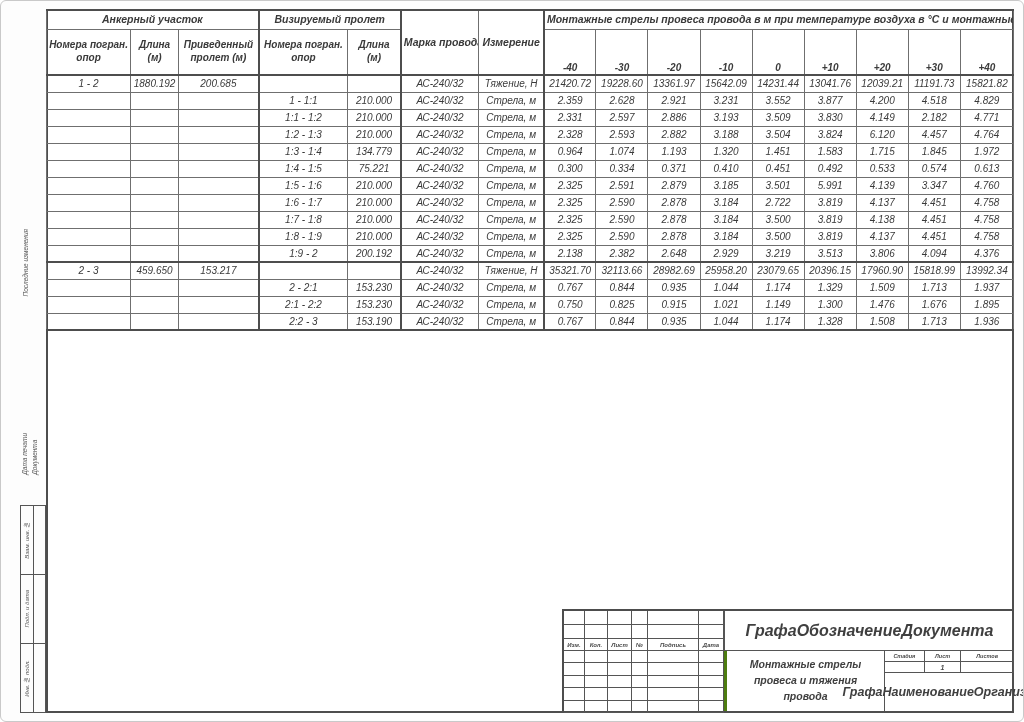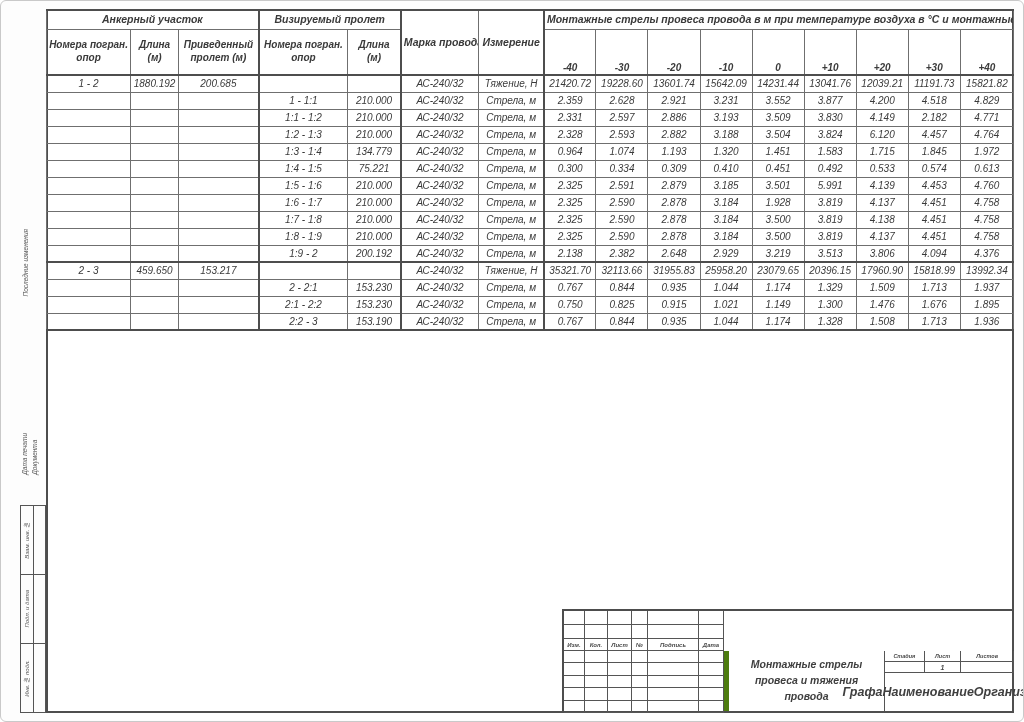--- a/index.html
+++ b/index.html
@@ -45,21 +45,21 @@
     font-size:6px; font-style:italic; font-weight:bold; color:#4a4a4a;
     overflow:hidden; white-space:nowrap; }
   .tb-doc {
     position:absolute; left:160px; top:0; width:290px; height:40px;
     border-left:1px solid #555; border-bottom:1px solid #555; box-sizing:border-box;
     display:flex; align-items:center; justify-content:center;
     font-size:16px; font-weight:bold; font-style:italic; color:#3f3f3f;
   }
   .tb-title {
     position:absolute; left:160px; top:40px; width:160px; height:60px;
-    border-left:5px solid #4d7c0f; box-sizing:border-box;
+    border-left:3px solid #4d7c0f; box-sizing:border-box;
     display:flex; align-items:center; justify-content:center; text-align:center;
     font-size:10.5px; font-weight:bold; font-style:italic; color:#3f3f3f;
     padding:0 8px; line-height:1.5;
   }
   .tb-right { position:absolute; left:320px; top:40px; width:130px; height:60px;
     border-left:1px solid #555; box-sizing:border-box; display:flex; flex-direction:column; }
   .tb-stagehdr, .tb-stageval { display:flex; height:11px; }
   .tb-stagehdr > div, .tb-stageval > div {
     border-right:1px solid #555; border-bottom:1px solid #555; box-sizing:border-box;
     display:flex; align-items:center; justify-content:center;
@@ -162,21 +162,21 @@
         <tr class="section">
           <td class="data">1 - 2</td>
           <td class="data">1880.192</td>
           <td class="data">200.685</td>
           <td class="data thickL"></td>
           <td class="data"></td>
           <td class="data thickL">АС-240/32</td>
           <td class="data">Тяжение, Н</td>
           <td class="data thickL">21420.72</td>
           <td class="data">19228.60</td>
-          <td class="data">13601.74</td>
+          <td class="data">13361.97</td>
           <td class="data">15642.09</td>
           <td class="data">14231.44</td>
           <td class="data">13041.76</td>
           <td class="data">12039.21</td>
           <td class="data">11191.73</td>
           <td class="data">15821.82</td>
         </tr>
         <tr>
           <td class="data"></td>
           <td class="data"></td>
@@ -252,21 +252,21 @@
         <tr>
           <td class="data"></td>
           <td class="data"></td>
           <td class="data"></td>
           <td class="data thickL">1:4 - 1:5</td>
           <td class="data">75.221</td>
           <td class="data thickL">АС-240/32</td>
           <td class="data">Стрела, м</td>
           <td class="data thickL">0.300</td>
           <td class="data">0.334</td>
-          <td class="data">0.309</td>
+          <td class="data">0.371</td>
           <td class="data">0.410</td>
           <td class="data">0.451</td>
           <td class="data">0.492</td>
           <td class="data">0.533</td>
           <td class="data">0.574</td>
           <td class="data">0.613</td>
         </tr>
         <tr>
           <td class="data"></td>
           <td class="data"></td>
@@ -275,36 +275,36 @@
           <td class="data">210.000</td>
           <td class="data thickL">АС-240/32</td>
           <td class="data">Стрела, м</td>
           <td class="data thickL">2.325</td>
           <td class="data">2.591</td>
           <td class="data">2.879</td>
           <td class="data">3.185</td>
           <td class="data">3.501</td>
           <td class="data">5.991</td>
           <td class="data">4.139</td>
-          <td class="data">4.453</td>
+          <td class="data">3.347</td>
           <td class="data">4.760</td>
         </tr>
         <tr>
           <td class="data"></td>
           <td class="data"></td>
           <td class="data"></td>
           <td class="data thickL">1:6 - 1:7</td>
           <td class="data">210.000</td>
           <td class="data thickL">АС-240/32</td>
           <td class="data">Стрела, м</td>
           <td class="data thickL">2.325</td>
           <td class="data">2.590</td>
           <td class="data">2.878</td>
           <td class="data">3.184</td>
-          <td class="data">1.928</td>
+          <td class="data">2.722</td>
           <td class="data">3.819</td>
           <td class="data">4.137</td>
           <td class="data">4.451</td>
           <td class="data">4.758</td>
         </tr>
         <tr>
           <td class="data"></td>
           <td class="data"></td>
           <td class="data"></td>
           <td class="data thickL">1:7 - 1:8</td>
@@ -360,21 +360,21 @@
         <tr class="section">
           <td class="data">2 - 3</td>
           <td class="data">459.650</td>
           <td class="data">153.217</td>
           <td class="data thickL"></td>
           <td class="data"></td>
           <td class="data thickL">АС-240/32</td>
           <td class="data">Тяжение, Н</td>
           <td class="data thickL">35321.70</td>
           <td class="data">32113.66</td>
-          <td class="data">31955.83</td>
+          <td class="data">28982.69</td>
           <td class="data">25958.20</td>
           <td class="data">23079.65</td>
           <td class="data">20396.15</td>
           <td class="data">17960.90</td>
           <td class="data">15818.99</td>
           <td class="data">13992.34</td>
         </tr>
         <tr>
           <td class="data"></td>
           <td class="data"></td>
@@ -492,20 +492,21 @@
         </div>
         <div class="tb-row" style="flex: 0 0 12.4px;">
           <div style="width: 21px;"></div>
           <div style="width: 23px;"></div>
           <div style="width: 24px;"></div>
           <div style="width: 16px;"></div>
           <div style="width: 51px;"></div>
           <div style="width: 25px;"></div>
         </div>
       </div>
+    <div class="tb-doc">ГрафаОбозначениеДокумента</div>
     <div class="tb-title">Монтажные стрелы провеса и тяжения провода</div>
     <div class="tb-right">
       <div class="tb-stagehdr">
           <div style="width: 40px;">Стадия</div>
           <div style="width: 37px;">Лист</div>
           <div style="width: 53px;">Листов</div>
         </div>
       <div class="tb-stageval">
           <div style="width: 40px;"></div>
           <div style="width: 37px;">1</div>

